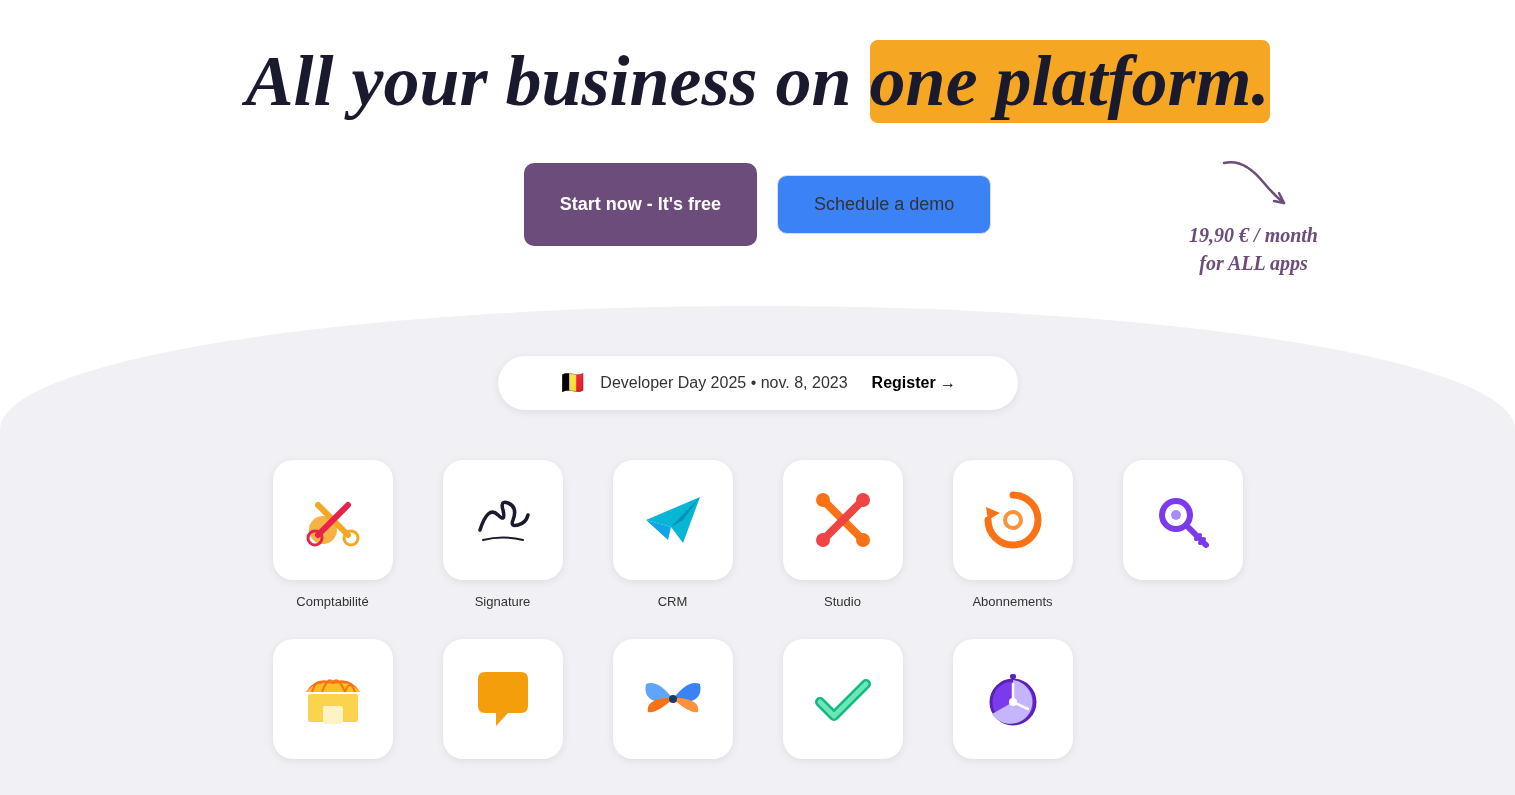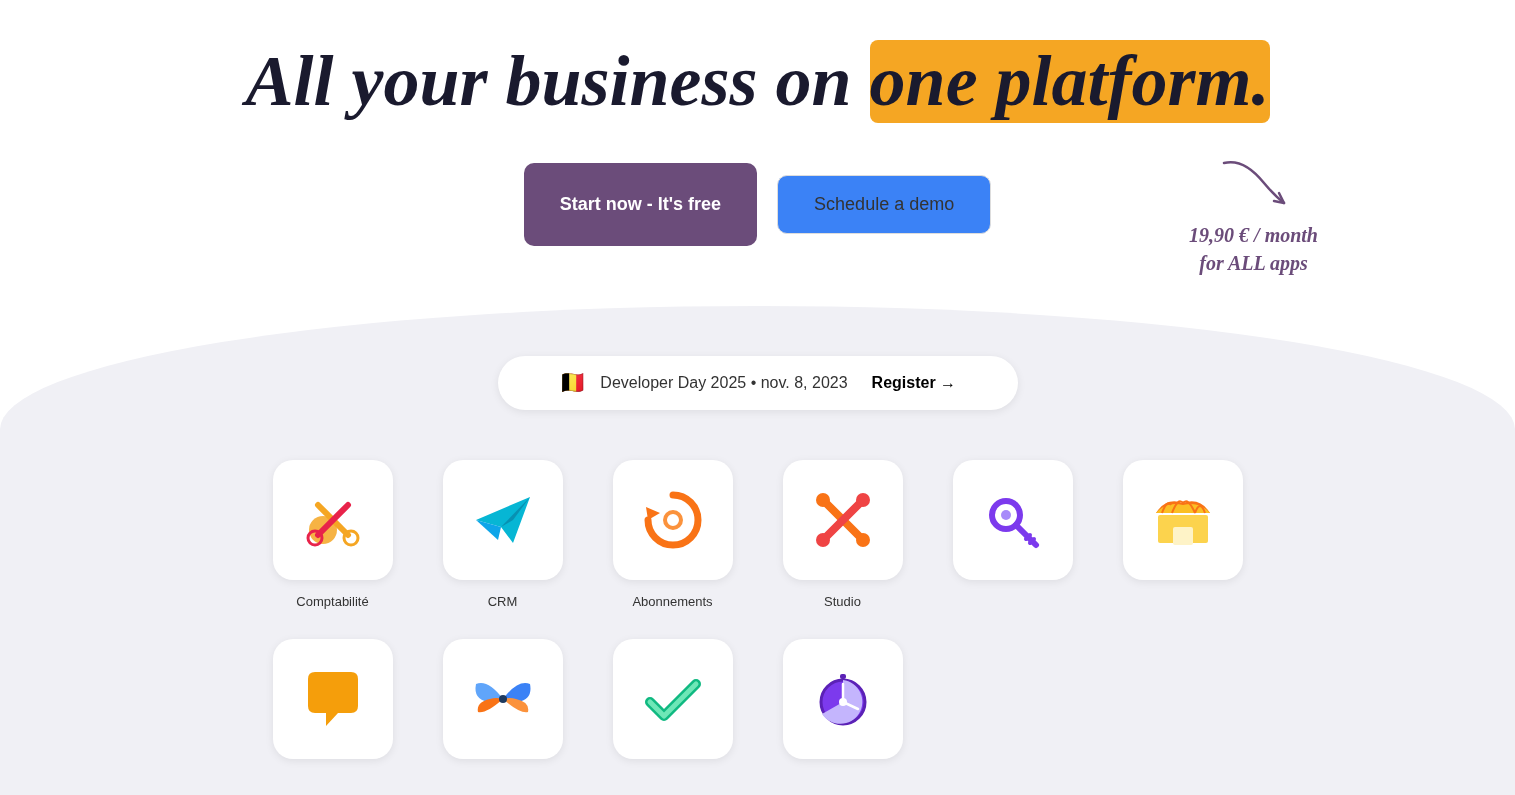--- a/index.html
+++ b/index.html
@@ -232,46 +232,44 @@
           <line x1="20" y1="20" x2="50" y2="50" stroke="#F5A623" stroke-width="6" stroke-linecap="round"></line>
           <line x1="50" y1="20" x2="20" y2="50" stroke="#E8234A" stroke-width="6" stroke-linecap="round"></line>
           <circle cx="17" cy="53" r="7" fill="none" stroke="#E8234A" stroke-width="3"></circle>
           <circle cx="53" cy="53" r="7" fill="none" stroke="#F5A623" stroke-width="3"></circle>
         </svg>
       </div>
       <span class="app-label">Comptabilité</span>
     </div>
 
 
+    <div class="app-item">
+      <div class="app-icon-box">
+        <svg class="icon-svg" viewBox="0 0 70 70" xmlns="http://www.w3.org/2000/svg">
+
+          <path d="M12 45 Q20 20 30 30 Q38 38 35 25 Q32 15 40 18 Q50 22 45 35 Q42 42 50 40 Q58 38 60 30" stroke="#1a1a2e" stroke-width="3.5" fill="none" stroke-linecap="round"></path>
+          <path d="M15 55 Q35 50 55 55" stroke="#1a1a2e" stroke-width="2" fill="none" stroke-linecap="round"></path>
+        </svg>
+      </div>
+      <span class="app-label">Signature</span>
+    </div>
 
     <div class="app-item">
       <div class="app-icon-box">
         <svg class="icon-svg" viewBox="0 0 70 70" xmlns="http://www.w3.org/2000/svg">
 
           <path d="M10 25 L35 8 L60 25 L60 50 L35 62 L10 50 Z" fill="#00B0D7" opacity="0.0"></path>
           <path d="M35 10 L55 28 L45 28 L45 55 L25 55 L25 28 L15 28 Z" fill="#00C4CC" opacity="0.0"></path>
 
           <path d="M8 35 L62 12 L45 58 L33 42 Z" fill="#06B6D4"></path>
           <path d="M33 42 L45 35 L62 12 Z" fill="#0891B2"></path>
           <path d="M8 35 L33 42 L30 55 Z" fill="#0EA5E9"></path>
         </svg>
       </div>
       <span class="app-label">CRM</span>
-    </div>
-
-    <div class="app-item">
-      <div class="app-icon-box">
-        <svg class="icon-svg" viewBox="0 0 70 70" xmlns="http://www.w3.org/2000/svg">
-
-          <path d="M35 10 A25 25 0 1 1 10 35" stroke="#F97316" stroke-width="7" fill="none" stroke-linecap="round"></path>
-          <path d="M8 22 L10 35 L22 28 Z" fill="#F97316"></path>
-          <circle cx="35" cy="35" r="8" fill="none" stroke="#FB923C" stroke-width="4"></circle>
-        </svg>
-      </div>
-      <span class="app-label">Abonnements</span>
     </div>
 
     <div class="app-item">
       <div class="app-icon-box">
         <svg class="icon-svg" viewBox="0 0 70 70" xmlns="http://www.w3.org/2000/svg">
 
           <line x1="15" y1="15" x2="55" y2="55" stroke="#F97316" stroke-width="8" stroke-linecap="round"></line>
           <line x1="55" y1="15" x2="15" y2="55" stroke="#EF4444" stroke-width="8" stroke-linecap="round"></line>
           <circle cx="15" cy="15" r="7" fill="#F97316"></circle>
           <circle cx="55" cy="15" r="7" fill="#EF4444"></circle>
@@ -279,20 +277,32 @@
           <circle cx="15" cy="55" r="7" fill="#EF4444"></circle>
         </svg>
       </div>
       <span class="app-label">Studio</span>
     </div>
 
     <div class="app-item">
       <div class="app-icon-box">
         <svg class="icon-svg" viewBox="0 0 70 70" xmlns="http://www.w3.org/2000/svg">
 
+          <path d="M35 10 A25 25 0 1 1 10 35" stroke="#F97316" stroke-width="7" fill="none" stroke-linecap="round"></path>
+          <path d="M8 22 L10 35 L22 28 Z" fill="#F97316"></path>
+          <circle cx="35" cy="35" r="8" fill="none" stroke="#FB923C" stroke-width="4"></circle>
+        </svg>
+      </div>
+      <span class="app-label">Abonnements</span>
+    </div>
+
+    <div class="app-item">
+      <div class="app-icon-box">
+        <svg class="icon-svg" viewBox="0 0 70 70" xmlns="http://www.w3.org/2000/svg">
+
           <circle cx="28" cy="30" r="14" fill="none" stroke="#7C3AED" stroke-width="6"></circle>
           <line x1="38" y1="40" x2="58" y2="60" stroke="#7C3AED" stroke-width="6" stroke-linecap="round"></line>
           <line x1="48" y1="54" x2="52" y2="50" stroke="#7C3AED" stroke-width="4" stroke-linecap="round"></line>
           <line x1="52" y1="58" x2="56" y2="54" stroke="#7C3AED" stroke-width="4" stroke-linecap="round"></line>
           <circle cx="28" cy="30" r="5" fill="#A78BFA"></circle>
         </svg>
       </div>
 
     </div>
 

